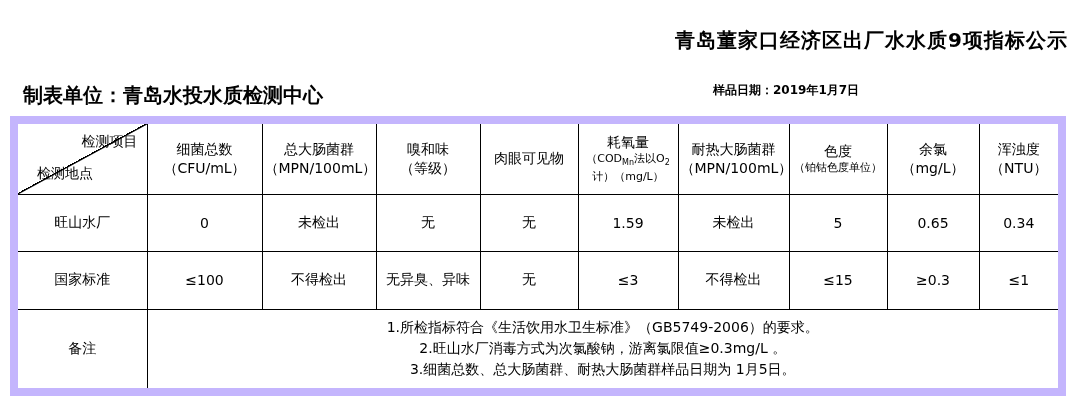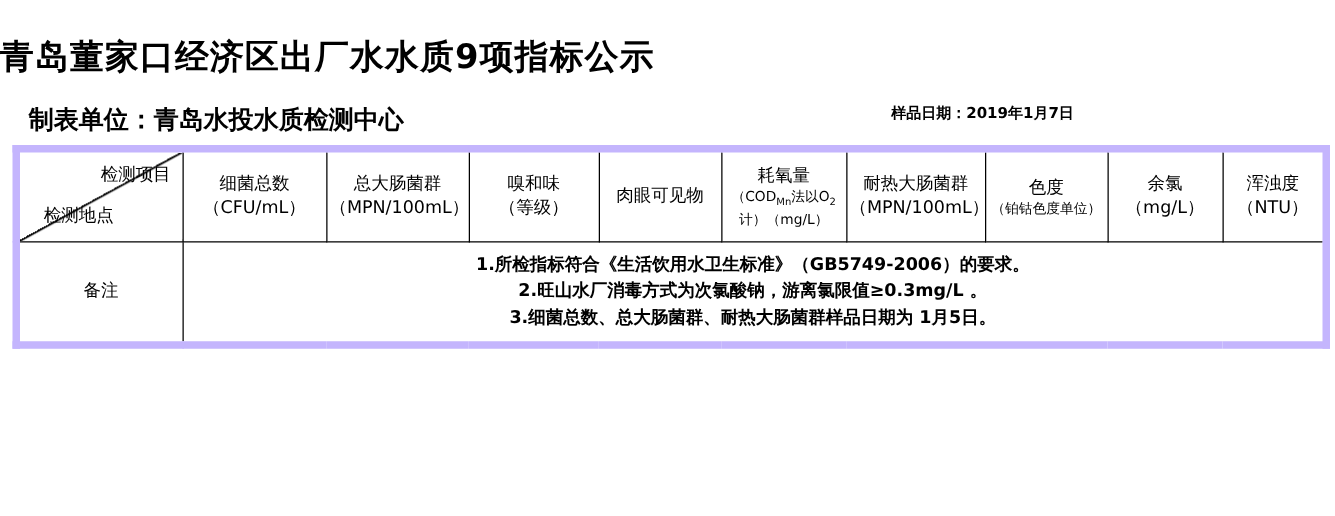--- a/index.html
+++ b/index.html
@@ -5,37 +5,37 @@
   * { margin:0; padding:0; box-sizing:border-box; }
   html,body { background:#fff; }
   body {
     width:1068px; height:413px;
     position:relative;
     font-family:"DejaVu Sans","Liberation Sans",sans-serif;
     color:#000;
   }
   .page-title {
     position:absolute; top:27px; left:0; right:0;
-    text-align:left;
-    font-size:27px; font-weight:bold;
+    text-align:right;
+    font-size:20px; font-weight:bold;
     letter-spacing:1px;
   }
   .meta-left {
     position:absolute; top:82px; left:23px;
     font-size:20px; font-weight:bold;
   }
   .meta-right {
     position:absolute; top:82px; left:713px;
     font-size:12px; font-weight:bold;
   }
   table.wq {
     position:absolute; top:116px; left:10px;
     width:1048px;
     border-collapse:collapse; table-layout:fixed;
-    border:6px solid #c4b5fd;
+    border:8px solid #c4b5fd;
   }
   table.wq th, table.wq td {
     border:1px solid #000;
     text-align:center; vertical-align:middle;
     font-size:14px; font-weight:normal;
     padding:2px;
     overflow:hidden;
   }
   tr.r-header  > * { height:74px; }
   tr.r-plant   > * { height:57px; }
@@ -50,21 +50,21 @@
     background-image:linear-gradient(to bottom right,
       transparent calc(50% - 1px), #000 calc(50% - 1px),
       #000 calc(50% + 0px), transparent calc(50% + 1px));
   }
   .corner-tr { position:absolute; top:9px;  right:9px; font-size:14px; }
   .corner-bl { position:absolute; bottom:11px; left:7px; font-size:14px;margin-left:12px; }
   td.remarks-body {
     text-align:left; vertical-align:middle;
     padding:4px 6px;
   }
-  .remark-line { font-size:14px; line-height:21px; white-space:nowrap;font-weight:bold; }
+  .remark-line { font-size:14px; line-height:21px; white-space:nowrap; }
 </style>
 </head>
 <body>
 
 <div class="page-title">青岛董家口经济区出厂水水质9项指标公示</div>
 
 <div class="meta-left">制表单位：青岛水投水质检测中心</div>
 <div class="meta-right">样品日期：2019年1月7日</div>
 
 <table class="wq">
@@ -117,21 +117,45 @@
     <th>
       <div class="col-name">余氯</div>
       <div class="col-unit">（mg/L）</div>
     </th>
     <th>
       <div class="col-name">浑浊度</div>
       <div class="col-unit">（NTU）</div>
     </th>
   </tr>
 
+  <tr class="r-plant">
+    <td>旺山水厂</td>
+    <td>0</td>
+    <td>未检出</td>
+    <td>无</td>
+    <td>无</td>
+    <td>1.59</td>
+    <td>未检出</td>
+    <td>5</td>
+    <td>0.65</td>
+    <td>0.34</td>
+  </tr>
 
+  <tr class="r-std">
+    <td>国家标准</td>
+    <td>≤100</td>
+    <td>不得检出</td>
+    <td>无异臭、异味</td>
+    <td>无</td>
+    <td>≤3</td>
+    <td>不得检出</td>
+    <td>≤15</td>
+    <td>≥0.3</td>
+    <td>≤1</td>
+  </tr>
 
   <tr class="r-remark">
     <td>备注</td>
     <td class="remarks-body" colspan="9">
       <div class="remark-line">1.所检指标符合《生活饮用水卫生标准》（GB5749-2006）的要求。</div>
       <div class="remark-line">2.旺山水厂消毒方式为次氯酸钠，游离氯限值≥0.3mg/L 。</div>
       <div class="remark-line">3.细菌总数、总大肠菌群、耐热大肠菌群样品日期为 1月5日。</div>
     </td>
   </tr>
 </tbody>

